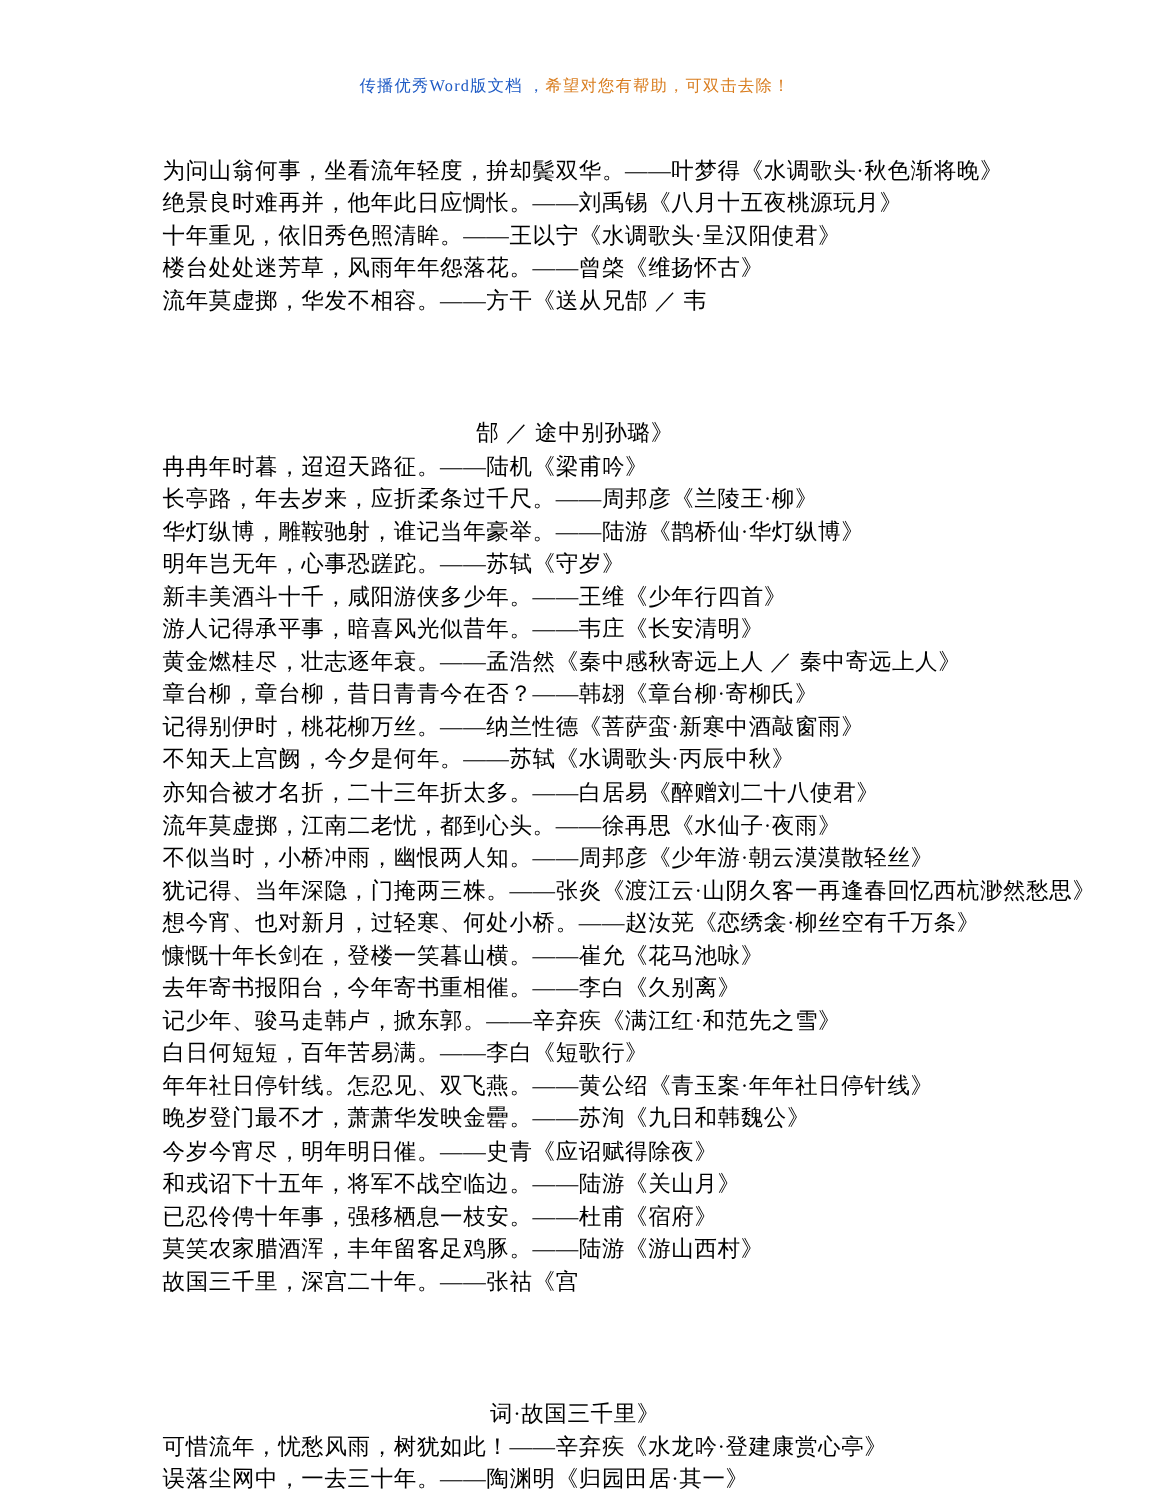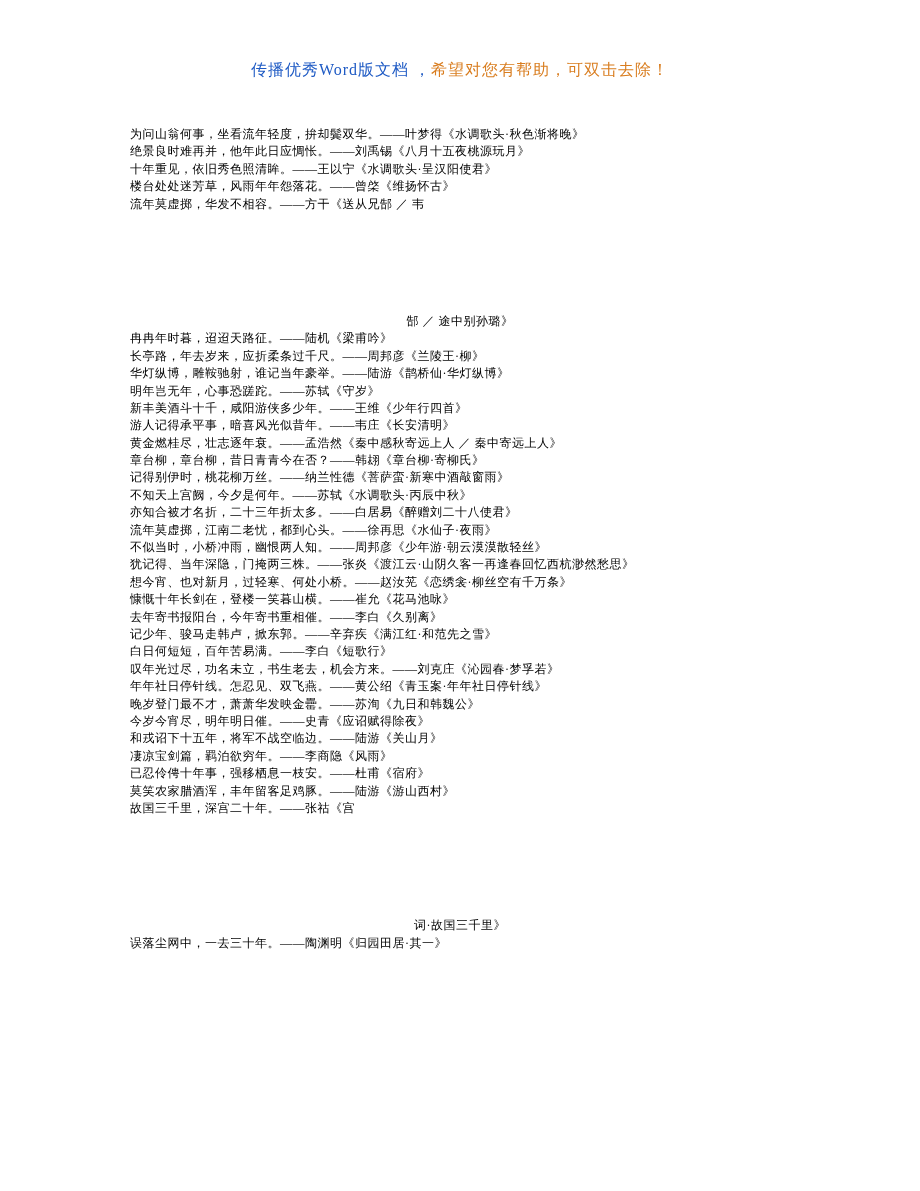--- a/index.html
+++ b/index.html
@@ -10,38 +10,38 @@
     body {
       width: 920px;
       height: 1191px;
       background: #ffffff;
       font-family: "SimSun", "宋体", serif;
       padding: 60px 130px 60px 130px;
       position: relative;
     }
     .header {
       text-align: center;
-      font-size: 16px;
+      font-size: 13px;
       color: #1e5ac4;
       margin-bottom: 45px;
       letter-spacing: 1px;
     }
     .header .orange {
       color: #d97d1f;
     }
     .line {
-      font-size: 12px;
+      font-size: 18px;
       color: #000;
       line-height: 1.45;
       letter-spacing: 0.5px;
       white-space: nowrap;
     }
     .indented {
       text-align: center;
-      margin-top: 60px;
+      margin-top: 40px;
     }
     .gap {
       height: 40px;
     }
   </style>
 </head>
 <body>
 
 <div class="header">
   <span>传播优秀Word版文档 ，</span><span class="orange">希望对您有帮助，可双击去除！</span>
@@ -71,29 +71,28 @@
   <div class="line">不知天上宫阙，今夕是何年。——苏轼《水调歌头·丙辰中秋》</div>
   <div class="line">亦知合被才名折，二十三年折太多。——白居易《醉赠刘二十八使君》</div>
   <div class="line">流年莫虚掷，江南二老忧，都到心头。——徐再思《水仙子·夜雨》</div>
   <div class="line">不似当时，小桥冲雨，幽恨两人知。——周邦彦《少年游·朝云漠漠散轻丝》</div>
   <div class="line">犹记得、当年深隐，门掩两三株。——张炎《渡江云·山阴久客一再逢春回忆西杭渺然愁思》</div>
   <div class="line">想今宵、也对新月，过轻寒、何处小桥。——赵汝茪《恋绣衾·柳丝空有千万条》</div>
   <div class="line">慷慨十年长剑在，登楼一笑暮山横。——崔允《花马池咏》</div>
   <div class="line">去年寄书报阳台，今年寄书重相催。——李白《久别离》</div>
   <div class="line">记少年、骏马走韩卢，掀东郭。——辛弃疾《满江红·和范先之雪》</div>
   <div class="line">白日何短短，百年苦易满。——李白《短歌行》</div>
-  <div class="line">叹年光过尽，功名未立，书生老去，机会方来。——刘克庄《沁园春·梦孚若》</div>
   <div class="line">年年社日停针线。怎忍见、双飞燕。——黄公绍《青玉案·年年社日停针线》</div>
   <div class="line">晚岁登门最不才，萧萧华发映金罍。——苏洵《九日和韩魏公》</div>
   <div class="line">今岁今宵尽，明年明日催。——史青《应诏赋得除夜》</div>
   <div class="line">和戎诏下十五年，将军不战空临边。——陆游《关山月》</div>
-  <div class="line">凄凉宝剑篇，羁泊欲穷年。——李商隐《风雨》</div>
   <div class="line">已忍伶俜十年事，强移栖息一枝安。——杜甫《宿府》</div>
   <div class="line">莫笑农家腊酒浑，丰年留客足鸡豚。——陆游《游山西村》</div>
   <div class="line">故国三千里，深宫二十年。——张祜《宫</div>
 </div>
 
 <div class="gap"></div>
 <div class="line indented">词·故国三千里》</div>
 
 <div>
+  <div class="line">可惜流年，忧愁风雨，树犹如此！——辛弃疾《水龙吟·登建康赏心亭》</div>
   <div class="line">误落尘网中，一去三十年。——陶渊明《归园田居·其一》</div>
 </div>
 
 </body></html>

